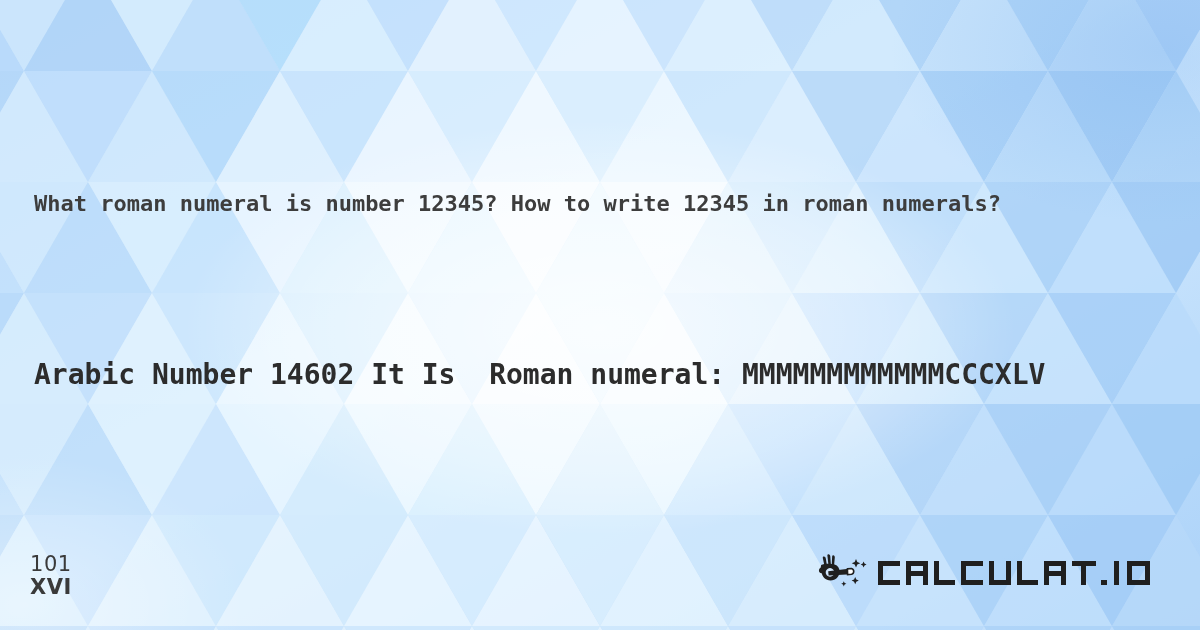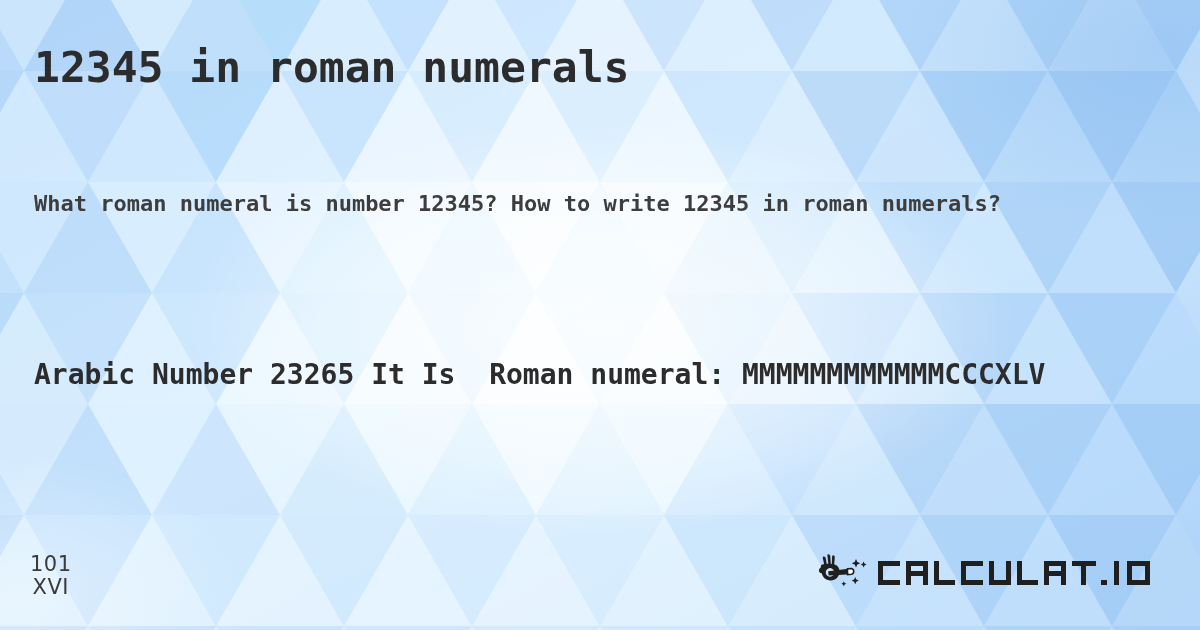--- a/index.html
+++ b/index.html
@@ -127,21 +127,21 @@
     padding-top: 2px;
   }
   .nr-logo .num {
     font-size: 21px;
     letter-spacing: 0.5px;
     font-weight: normal;
   }
   .nr-logo .rom {
     font-size: 21px;
     letter-spacing: 0.5px;
-    font-weight: normal;
+    font-weight: bold;
     margin-top: 2px;
   }
 
   .brand-left-text {
     font-family: "DejaVu Sans Mono", monospace;
     font-size: 23px;
     font-weight: bold;
     color: #2c2c2c;
     letter-spacing: 0px;
     white-space: nowrap;
@@ -332,25 +332,24 @@
         <polygon points="1152,666 1216,777 1088,777" fill="#bfddfb" opacity="0.85"></polygon>
         <polygon points="1216,777 1280,666 1152,666" fill="#a8cff6" opacity="0.8"></polygon>
       </g>
     </svg>
   </div>
 
   <div class="wash"></div>
 
   <div class="content">
 
-    <h1 class="page-title">12345 in roman numerals</h1>
 
     <p class="description">What roman numeral is number 12345? How to write 12345 in roman numerals?</p>
 
-    <div class="result">Arabic Number 23265 It Is  Roman numeral: MMMMMMMMMMMMCCCXLV</div>
+    <div class="result">Arabic Number 14602 It Is  Roman numeral: MMMMMMMMMMMMCCCXLV</div>
 
   </div>
 
   <div class="footer">
 
     <div class="brand-left">
       <div class="nr-logo">
         <span class="num">101</span>
         <span class="rom">XVI</span>
       </div>

